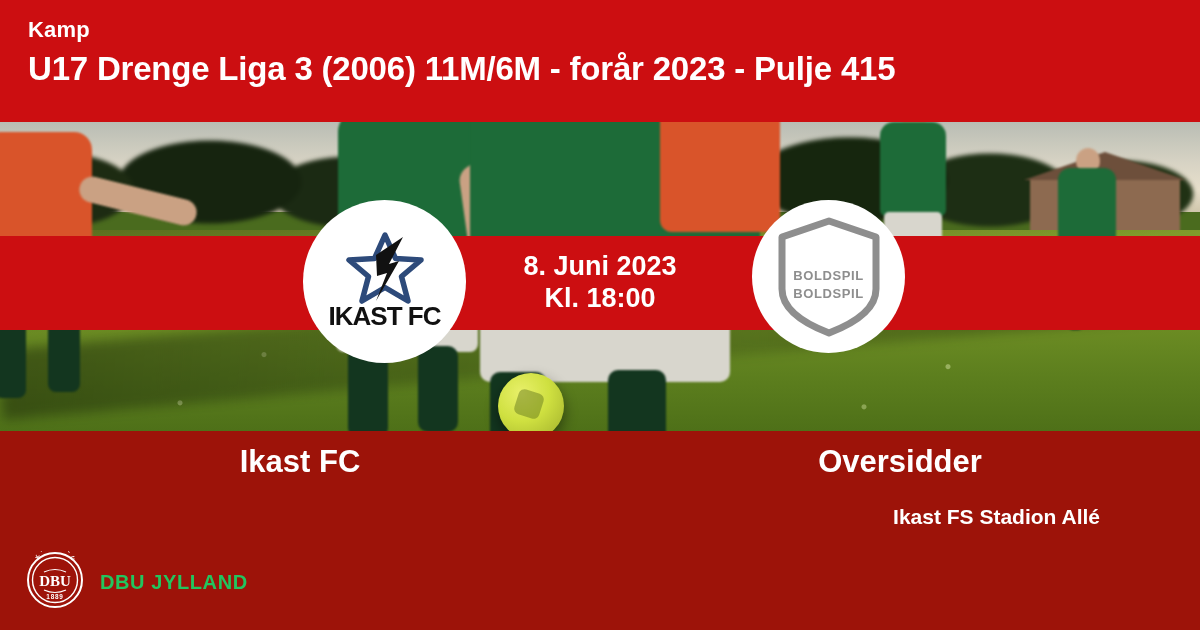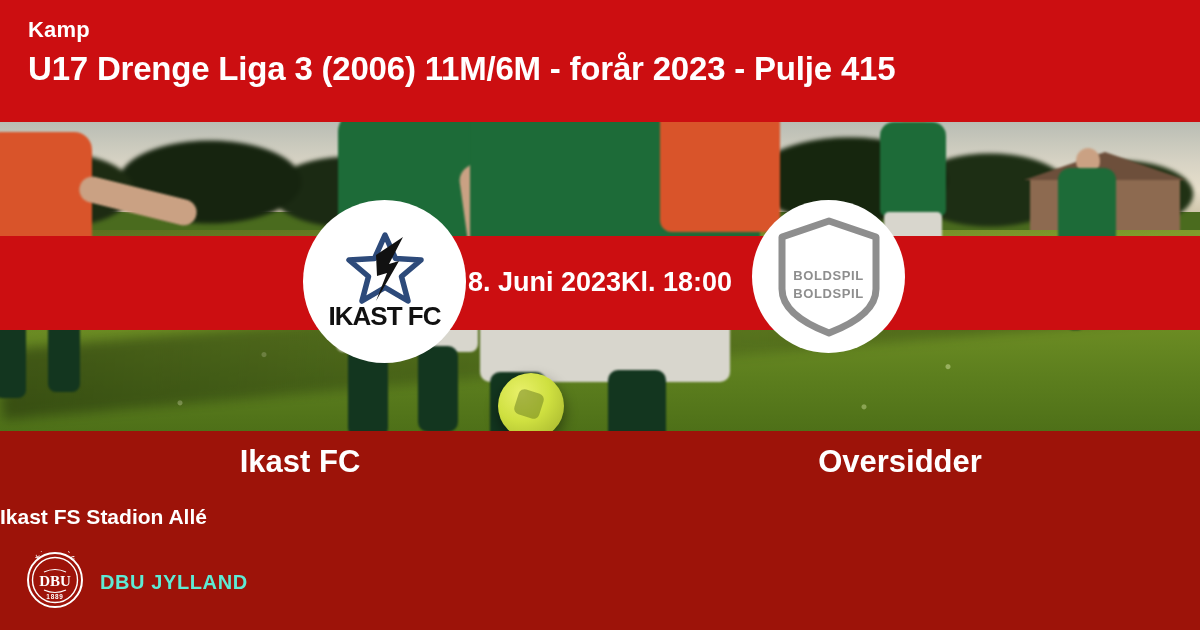--- a/index.html
+++ b/index.html
@@ -174,21 +174,21 @@
   }
 
   
   .center-band{
     position:absolute; left:0; top:236px;
     width:1200px; height:94px;
     background:#cc0e11;
   }
   .center-date{
     position:absolute; left:0; top:236px; width:1200px; height:94px;
-    display:flex; flex-direction:row;
+    display:flex; flex-direction:column;
     align-items:center; justify-content:center;
     color:#fff; line-height:1.18;
   }
   .center-date div{ font-size:27px; font-weight:bold; }
 
   .logo-circle{
     position:absolute;
     border-radius:50%;
     background:#fff;
     display:flex; align-items:center; justify-content:center;
@@ -218,29 +218,29 @@
   .teams{
     position:absolute; left:0; top:444px; width:1200px;
     display:flex;
   }
   .team{
     flex:1; text-align:center;
     color:#fff; font-size:31px; font-weight:bold;
   }
   .venue{
     position:absolute; left:0; top:505px; width:1100px;
-    text-align:left; color:#fff;
+    text-align:right; color:#fff;
     font-size:21px; font-weight:bold;
   }
   .footer{
     position:absolute; left:26px; top:551px;
     display:flex; align-items:center; gap:16px;
   }
   .footer-label{
-    color:#5eead4; font-size:20px; font-weight:bold; letter-spacing:.6px;
+    color:#22c55e; font-size:20px; font-weight:bold; letter-spacing:.6px;
   }
 </style>
 </head>
 <body>
 
 <div class="poster">
 
   <div class="header">
     <div class="header-kicker">Kamp</div>
     <div class="header-title">U17 Drenge Liga 3 (2006) 11M/6M - forår 2023 - Pulje 415</div>

